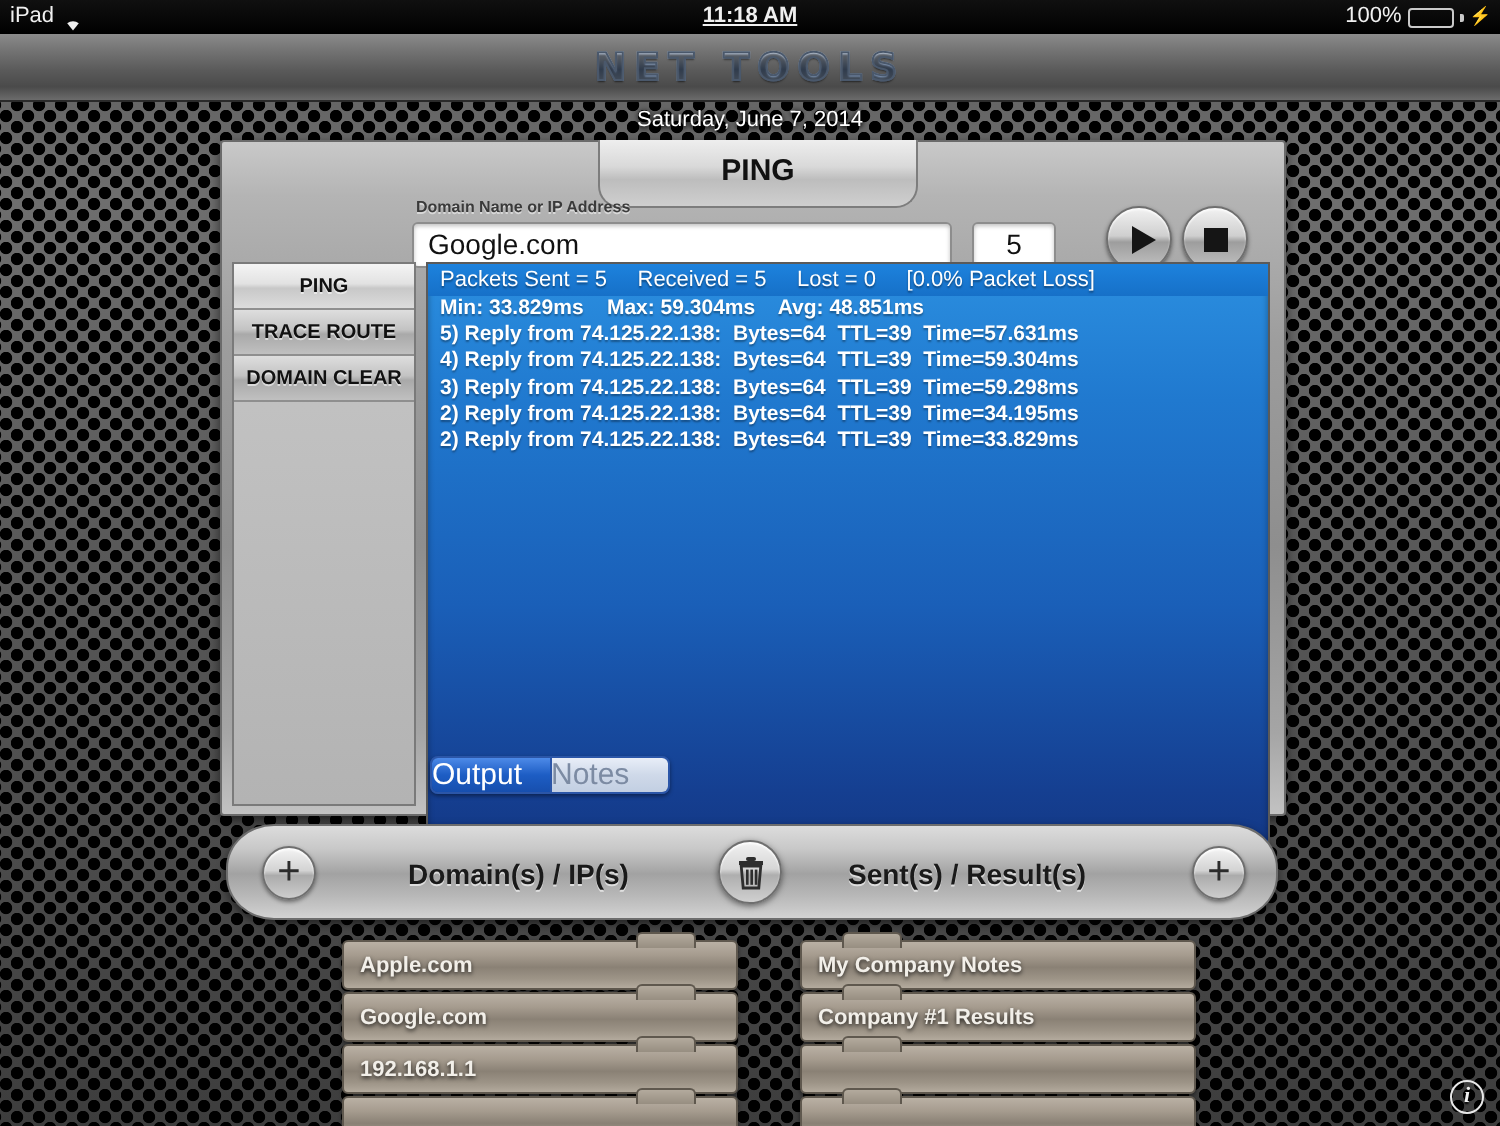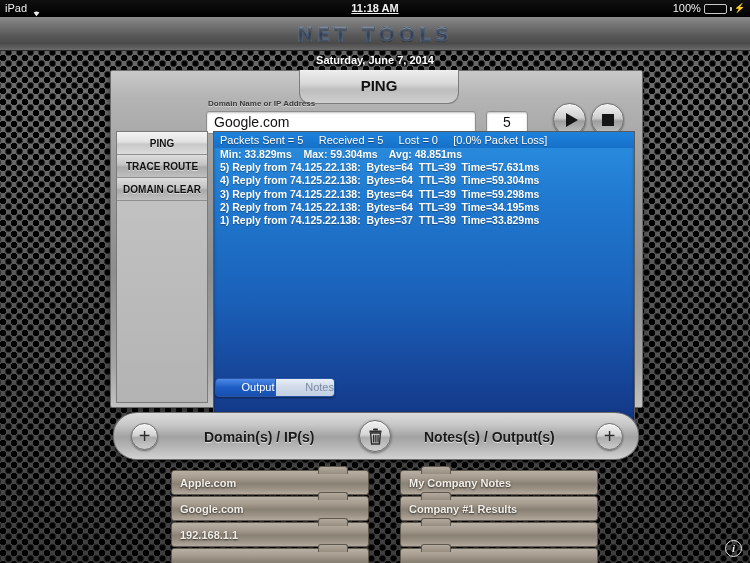--- a/index.html
+++ b/index.html
@@ -48,21 +48,21 @@
     background: linear-gradient(180deg,#e9eef5 0%,#b6c4d8 35%,#6b84a8 52%,#93a8c4 70%,#dde6f0 100%);
     -webkit-background-clip: text; background-clip: text;
     color: transparent;
     -webkit-text-stroke: 1px #4a586b;
     text-shadow: 0 1px 1px rgba(0,0,0,.55);
   }
 
   
   .datebar {
     position: absolute; top: 54px; left: 0; width: 750px;
-    text-align: center; font-size: 11px; font-weight: bold; color: #fff;
+    text-align: center; font-size: 11px; font-weight: normal; color: #fff;
     text-shadow: 0 1px 2px #000, 0 0 3px #000;
   }
 
   
   .panel {
     position: absolute; left: 110px; top: 70px; width: 533px; height: 338px;
     background: linear-gradient(180deg,#c9c9c9 0%,#b4b4b4 8%,#9d9d9d 30%,#8e8e8e 60%,#a5a5a5 88%,#c2c2c2 100%);
     border: 1px solid #6b6b6b;
     border-radius: 2px;
     box-shadow: 0 2px 6px rgba(0,0,0,.6);
@@ -150,21 +150,21 @@
     text-shadow: 0 1px 1px rgba(0,0,0,.6);
   }
 
   
   .seg {
     position: absolute; left: 215px; top: 378px; width: 120px; height: 19px;
     border: 1px solid #2b56a8; border-radius: 4px; overflow: hidden; display: flex;
     box-shadow: 0 1px 2px rgba(0,0,0,.45);
   }
   .seg > div {
-    flex: 1; text-align: right; line-height: 17px; font-size: 11px;
+    flex: 1; text-align: left; line-height: 17px; font-size: 15px;
   }
   .seg .on  { background: linear-gradient(180deg,#4d8ae8 0%,#1d5dc4 50%,#174fae 100%); color: #fff; }
   .seg .off { background: linear-gradient(180deg,#e8eef8 0%,#cfd9e9 50%,#c2cfe2 100%); color: #7c8ba3; border-left: 1px solid #2b56a8; }
 
   
   .actionbar {
     position: absolute; left: 113px; top: 412px; width: 526px; height: 48px;
     background: linear-gradient(180deg,#dcdcdc 0%,#c8c8c8 25%,#a2a2a2 52%,#b7b7b7 75%,#d2d2d2 100%);
     border: 1px solid #6d6d6d;
     border-radius: 24px / 22px;
@@ -279,21 +279,21 @@
       <div class="side-item">DOMAIN CLEAR</div>
     </div>
 
     <div class="output">
       <div class="out-head">Packets Sent = 5     Received = 5     Lost = 0     [0.0% Packet Loss]</div>
       <div class="out-line">Min: 33.829ms    Max: 59.304ms    Avg: 48.851ms</div>
       <div class="out-line">5) Reply from 74.125.22.138:  Bytes=64  TTL=39  Time=57.631ms</div>
       <div class="out-line">4) Reply from 74.125.22.138:  Bytes=64  TTL=39  Time=59.304ms</div>
       <div class="out-line">3) Reply from 74.125.22.138:  Bytes=64  TTL=39  Time=59.298ms</div>
       <div class="out-line">2) Reply from 74.125.22.138:  Bytes=64  TTL=39  Time=34.195ms</div>
-      <div class="out-line">1) Reply from 74.125.22.138:  Bytes=37  TTL=39  Time=33.829ms</div>
+      <div class="out-line">2) Reply from 74.125.22.138:  Bytes=64  TTL=39  Time=33.829ms</div>
       <div class="out-footer">
         <span>SELECT ALL</span>
         <span>CLEAR</span>
       </div>
     </div>
   </div>
 
   <div class="seg">
     <div class="on">Output</div>
     <div class="off">Notes</div>
@@ -305,21 +305,21 @@
     <div class="trash">
       <svg width="15" height="17" viewBox="0 0 15 17">
         <rect x="1.5" y="2.5" width="12" height="2" fill="#2e2e2e"></rect>
         <rect x="5" y="0.5" width="5" height="2" rx="1" fill="#2e2e2e"></rect>
         <path d="M2.6 5 H12.4 L11.4 16 H3.6 Z" fill="none" stroke="#2e2e2e" stroke-width="1.4"></path>
         <rect x="5" y="6.8" width="1.3" height="7.6" fill="#2e2e2e"></rect>
         <rect x="7.2" y="6.8" width="1.3" height="7.6" fill="#2e2e2e"></rect>
         <rect x="9.4" y="6.8" width="1.3" height="7.6" fill="#2e2e2e"></rect>
       </svg>
     </div>
-    <div class="acap" id="notes-caption">Notes(s) / Output(s)</div>
+    <div class="acap" id="notes-caption">Sent(s) / Result(s)</div>
     <div class="plus" id="add-note-btn">+</div>
   </div>
 
   <div class="lists">
     <div class="listcol left">
       <div class="lrow">
           <span>Apple.com</span>
         </div>
       <div class="lrow">
           <span>Google.com</span>

